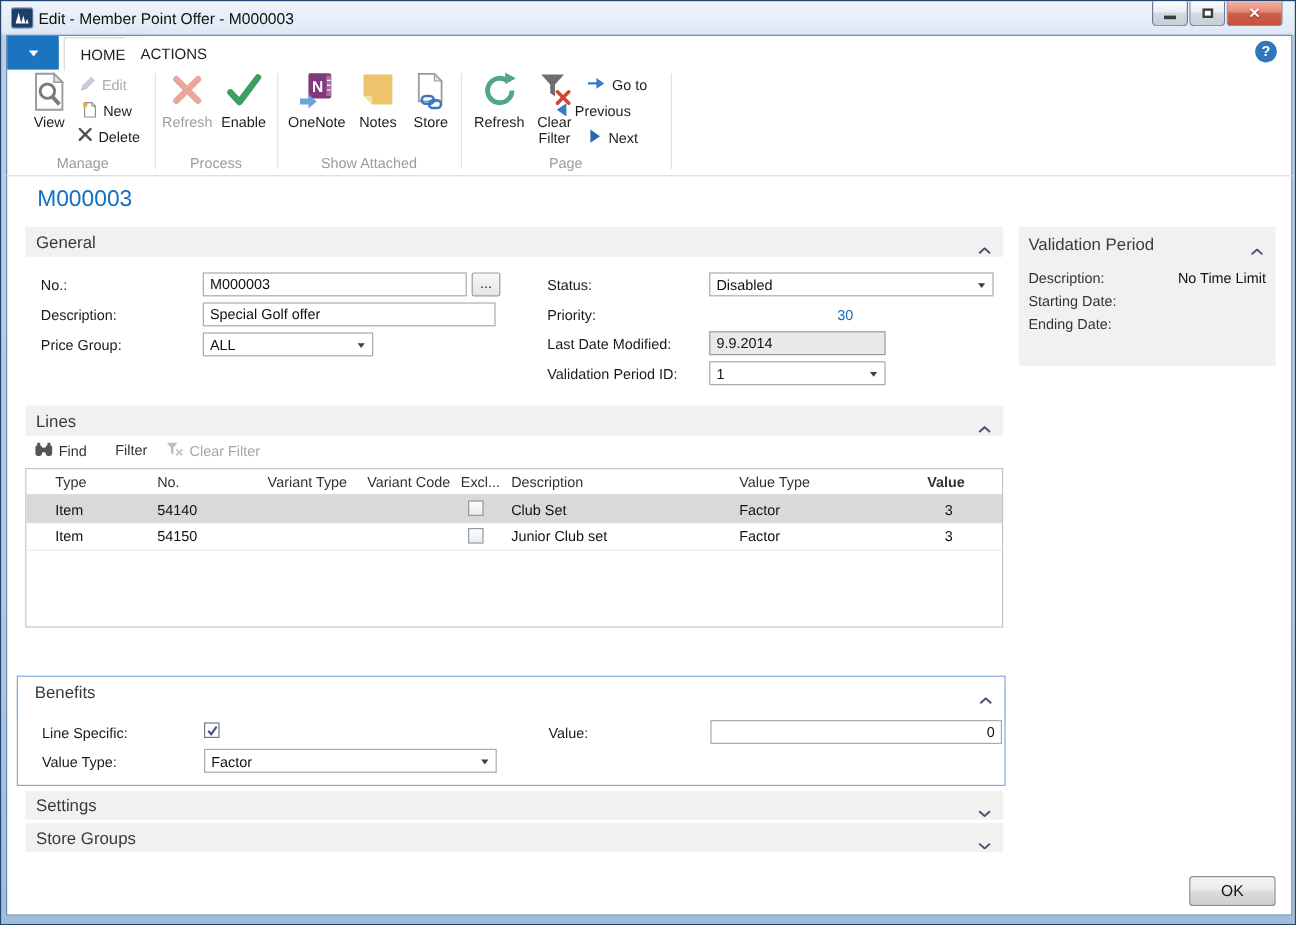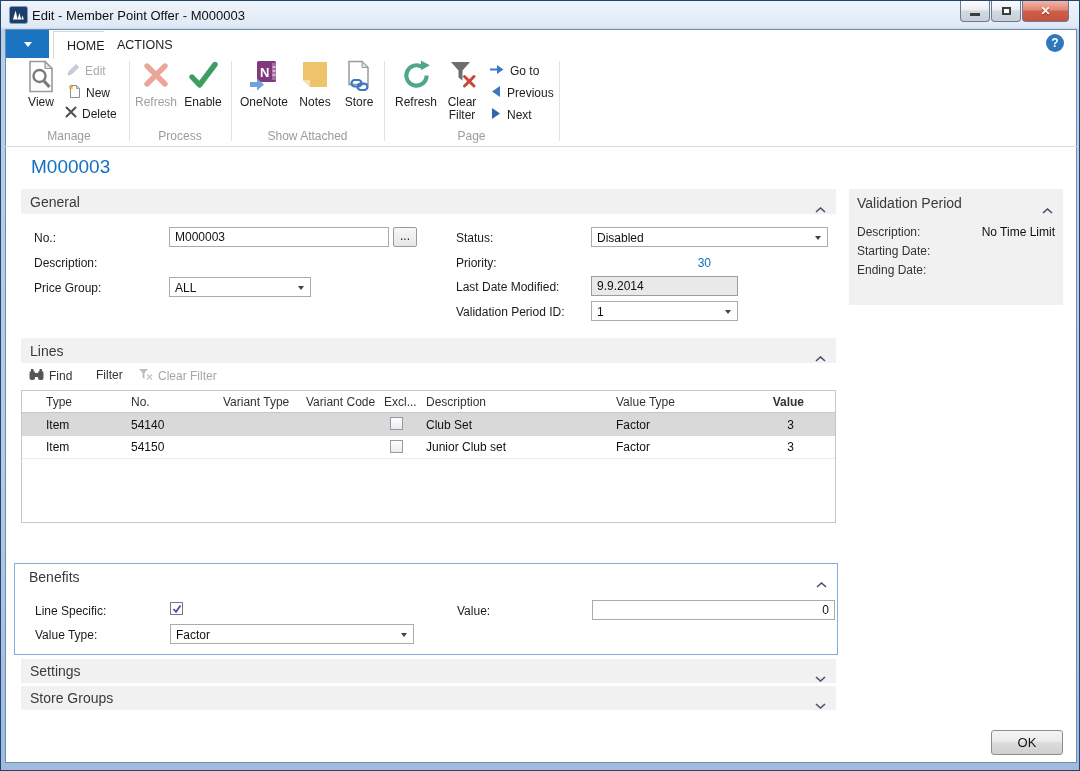--- a/index.html
+++ b/index.html
@@ -246,21 +246,21 @@
       </div>
     <div>Clear Filter</div>
   </div>
   <div class="rsm" style="left:489px;top:62px;">
     <span><svg width="15" height="13" viewBox="0 0 15 13">
           <line x1="0" y1="6.5" x2="8" y2="6.5" stroke="#3c78c3" stroke-width="2"></line>
           <polygon points="7,2 13.5,6.5 7,11" fill="#3c78c3"></polygon>
         </svg></span>
     <span>Go to</span>
   </div>
-  <div class="rsm" style="left:489px;top:84px;">
+  <div class="rsm" style="left:461px;top:84px;">
     <span><svg width="12" height="13" viewBox="0 0 12 13">
           <polygon points="10,1 2,6.5 10,12" fill="#3c78c3"></polygon>
         </svg></span>
     <span>Previous</span>
   </div>
   <div class="rsm" style="left:489px;top:106px;">
     <span><svg width="12" height="13" viewBox="0 0 12 13">
           <polygon points="2,1 10,6.5 2,12" fill="#2f66ad"></polygon>
         </svg></span>
     <span>Next</span>
@@ -274,20 +274,21 @@
   <div class="secbar" style="left:20px;top:188px;width:815px;">
     <span class="t">General</span>
     <span class="chev"><svg width="11" height="6" viewBox="0 0 11 6">
           <path d="M1 5 L5.5 1 L10 5" fill="none" stroke="#44536b" stroke-width="1.6"></path>
         </svg></span>
   </div>
   <span class="lbl" style="left:33px;top:230px;">No.:</span>
   <input class="tb" style="left: 168px; top: 226px; width: 220px;" value="M000003">
   <div class="assist" style="left:392px;top:226px;">...</div>
   <span class="lbl" style="left:33px;top:255px;">Description:</span>
+  <input class="tb" style="left: 168px; top: 251px; width: 244px;" value="Special Golf offer">
   <span class="lbl" style="left:33px;top:280px;">Price Group:</span>
   <div class="dd" style="left:168px;top:276px;width:142px;">
     <span class="dtext">ALL</span>
       <span class="darr"></span>
   </div>
 
   <span class="lbl" style="left:455px;top:230px;">Status:</span>
   <div class="dd" style="left:590px;top:226px;width:237px;">
     <span class="dtext">Disabled</span>
       <span class="darr"></span>

